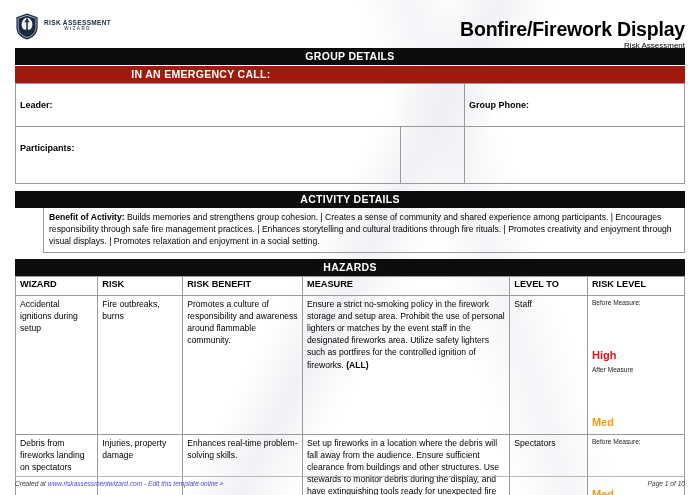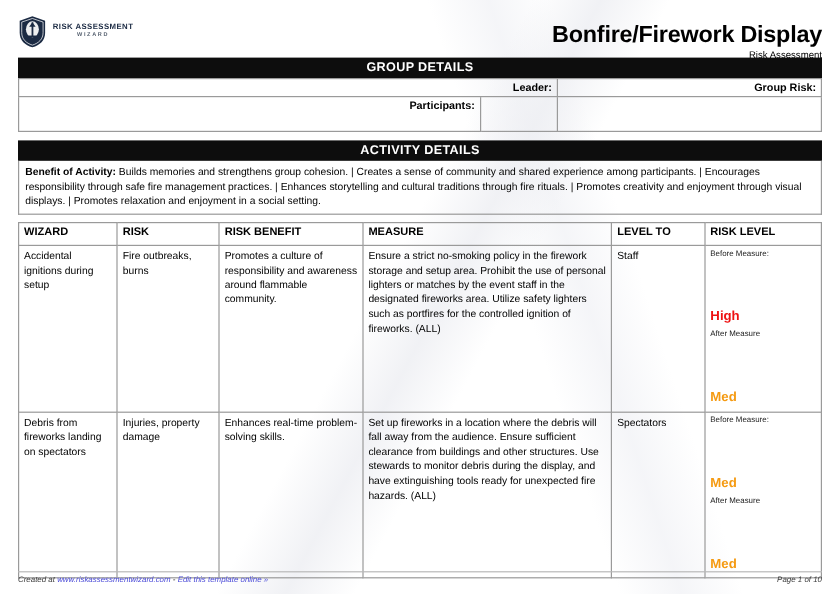--- a/index.html
+++ b/index.html
@@ -106,41 +106,41 @@
 
   
   table.grid {
     width: 100%;
     border-collapse: collapse;
     table-layout: fixed;
     font-size: 9px;
   }
   table.grid td {
     border: 1px solid #9a9a9a;
-    padding: 2px 4px;
+    padding: 16px 4px;
     vertical-align: top;
     background: transparent;
-    text-align: right;
   }
   .lbl {
     font-weight: bold;
     font-size: 9px;
     white-space: nowrap;
   }
   .tall-1 { height: 24px; }
   .tall-2 { height: 23px; }
 
   
   .benefit {
     border: 1px solid #9a9a9a;
     border-top: none;
     padding: 3px 5px 4px 5px;
     font-size: 8.6px;
     line-height: 1.42;
     box-sizing: border-box;
+    margin-left: 28px;
   }
   .benefit b { font-weight: bold; }
 
   
   .hazards-wrap { margin-top: 6px; }
   table.hz {
     width: 100%;
     border-collapse: collapse;
     table-layout: fixed;
     font-size: 8.6px;
@@ -153,21 +153,21 @@
   }
   table.hz th {
     font-weight: bold;
     font-size: 9.2px;
     height: 14px;
     white-space: nowrap;
   }
   table.hz td {
     line-height: 1.42;
   }
-  .measure b { font-weight: normal; }
+  .measure b { font-weight: bold; }
   .rl {
     text-align: center;
     line-height: 1.3;
   }
   .rl-cap {
     font-size: 6.6px;
     color: #222222;
   }
   .rl-val {
     font-size: 11px;
@@ -217,35 +217,38 @@
         <div class="brand-sub">WIZARD</div>
       </div>
     </div>
     <div class="title-block">
       <div class="doc-title">Bonfire/Firework Display</div>
       <div class="doc-subtitle">Risk Assessment</div>
     </div>
   </div>
 
   <div class="bar bar-black">GROUP DETAILS</div>
+  <div class="bar bar-red">
+    <span>IN AN EMERGENCY CALL:</span>
+  </div>
 
   <table class="grid">
     <colgroup>
       <col style="width:57.5%">
         <col style="width:9.6%">
         <col style="width:32.9%">
     </colgroup>
     <tbody>
       <tr>
         <td colspan="2">
           <span class="lbl">Leader:</span>
           <span></span>
         </td>
         <td>
-          <span class="lbl">Group Risk:</span>
+          <span class="lbl">Group Phone:</span>
           <span></span>
         </td>
       </tr>
       <tr>
         <td class="tall-1">
           <span class="lbl">Participants:</span>
           <span></span>
         </td>
         <td class="tall-1"></td>
         <td class="tall-1"></td>
@@ -256,20 +259,21 @@
   <div style="height:7px"></div>
   <div class="bar bar-black">ACTIVITY DETAILS</div>
 
 
   <div class="benefit">
     <b>Benefit of Activity:</b>
     <span>Builds memories and strengthens group cohesion. | Creates a sense of community and shared experience among participants. | Encourages responsibility through safe fire management practices. | Enhances storytelling and cultural traditions through fire rituals. | Promotes creativity and enjoyment through visual displays. | Promotes relaxation and enjoyment in a social setting.</span>
   </div>
 
   <div class="hazards-wrap">
+    <div class="bar bar-black">HAZARDS</div>
 
     <table class="hz">
       <colgroup>
         <col style="width:12.3%">
           <col style="width:12.7%">
           <col style="width:17.9%">
         <col style="width:31.0%">
           <col style="width:11.6%">
           <col style="width:14.5%">
       </colgroup>

